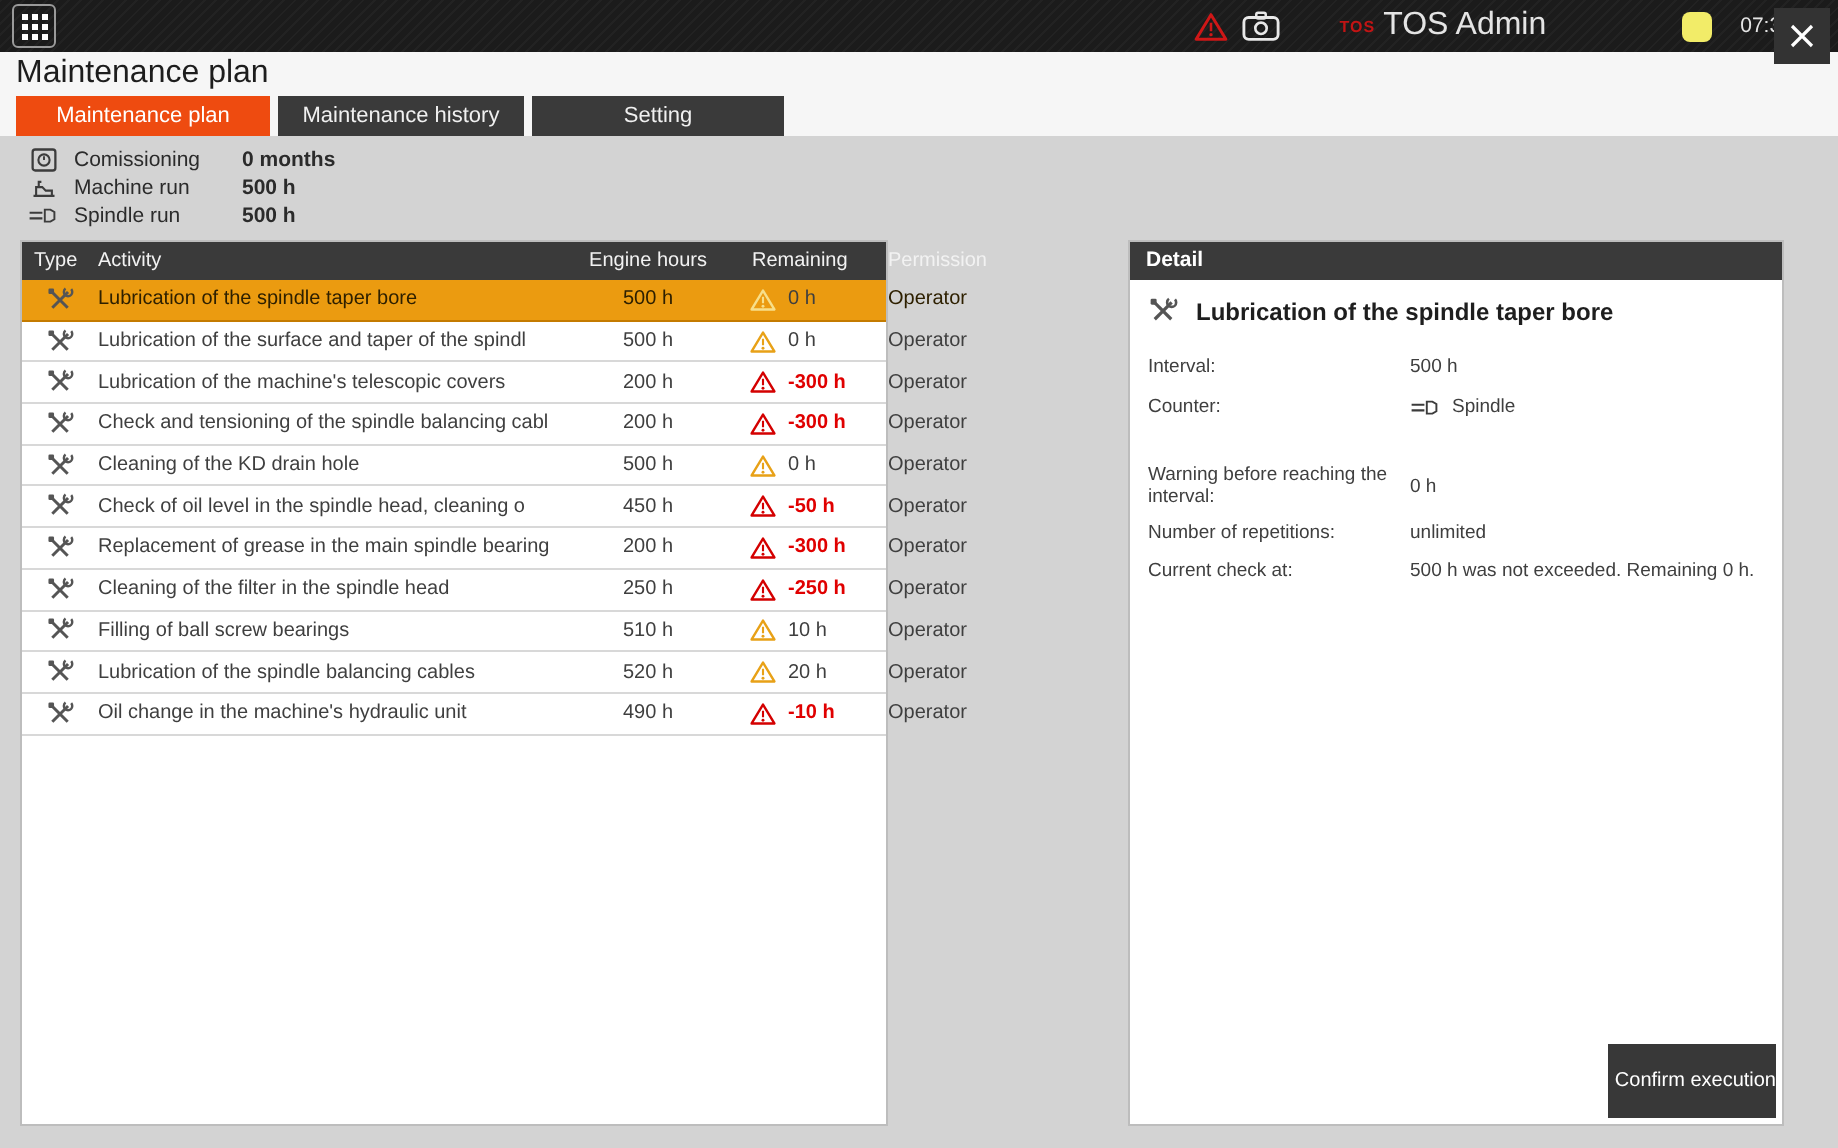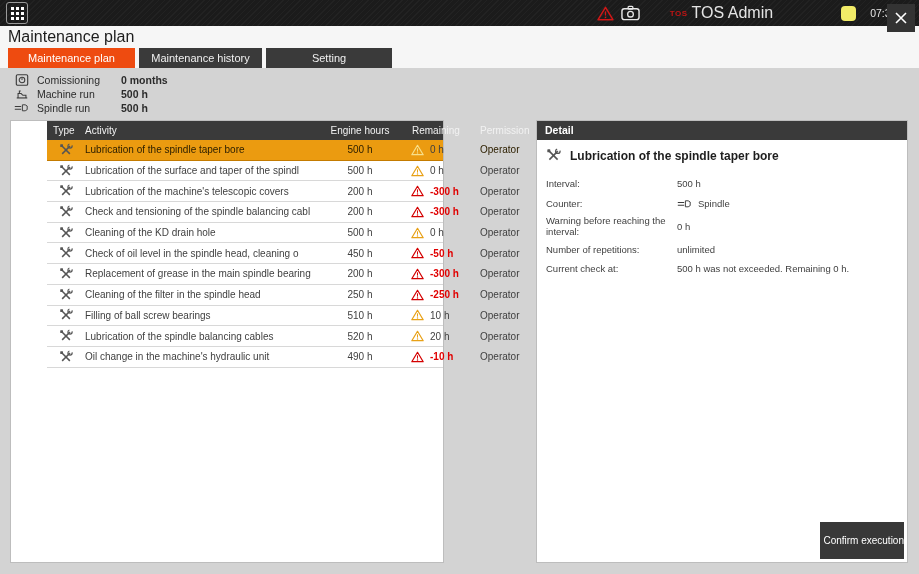--- a/index.html
+++ b/index.html
@@ -41,22 +41,22 @@
 
   
   .counters { position:absolute; left:12px; top:5px; font-size:10.5px; color:#2b2b2b; }
   .counter-row { display:flex; align-items:center; height:14px; }
   .counter-icon { width:20px; display:flex; justify-content:center; color:#3c3c3c; }
   .counter-label { width:62px; margin-left:5px; }
   .counter-value { margin-left:22px; font-weight:bold; }
 
   
   .panel { position:absolute; top:52px; bottom:11px; background:#fff; border:1px solid #bdbdbd; }
-  .table-panel { left:10px; width:434px;padding-left:36px; }
-  .detail-panel { left:536px; width:372px; }
+  .table-panel { left:10px; width:434px; }
+  .detail-panel { left:564px; width:328px; }
   .panel-header { height:19px; background:#3a3a3a; color:#fff; font-size:10.5px;
     font-weight:bold; line-height:19px; padding-left:8px; }
 
   
   .thead { display:grid; grid-template-columns:38px 240px 70px 85px 1fr; height:19px;
     background:#3a3a3a; color:#f2f2f2; font-size:10px; align-items:center; }
   .th-type { padding-left:6px; }
   .th-engine { text-align:center; }
   .th-remaining { padding-left:17px; }
   .th-permission { text-align:center; }
@@ -74,21 +74,21 @@
   .sev-warning { color:#e8a117; }
   .trow.selected .sev-warning { color:#f7df8a; }
   .c-permission { text-align:center; }
 
   
   .detail-title-row { display:flex; align-items:center; gap:9px; margin:8px 0 0 9px; color:#444; }
   .detail-title { font-size:12px; font-weight:bold; color:#1e1e1e; }
   .fields { margin:13px 9px 0 9px; font-size:9.5px; color:#3f3f3f; }
   .field-row { display:grid; grid-template-columns:131px 1fr; align-items:center;
     min-height:14px; margin-bottom:5px; }
-  .field-row.tall { min-height:17px; margin-bottom:3px; }
+  .field-row.tall { min-height:17px; margin-bottom:20px; }
   .field-value { display:flex; align-items:center; gap:5px; }
   .confirm-btn { position:absolute; right:3px; bottom:3px; width:84px; height:37px;
     background:#383838; border:none; color:#fff; font-size:10px;
     font-family:"Liberation Sans", sans-serif; cursor:pointer;text-align:right; }
 
   svg { display:block; }
 </style>
 </head>
 <body>
 

